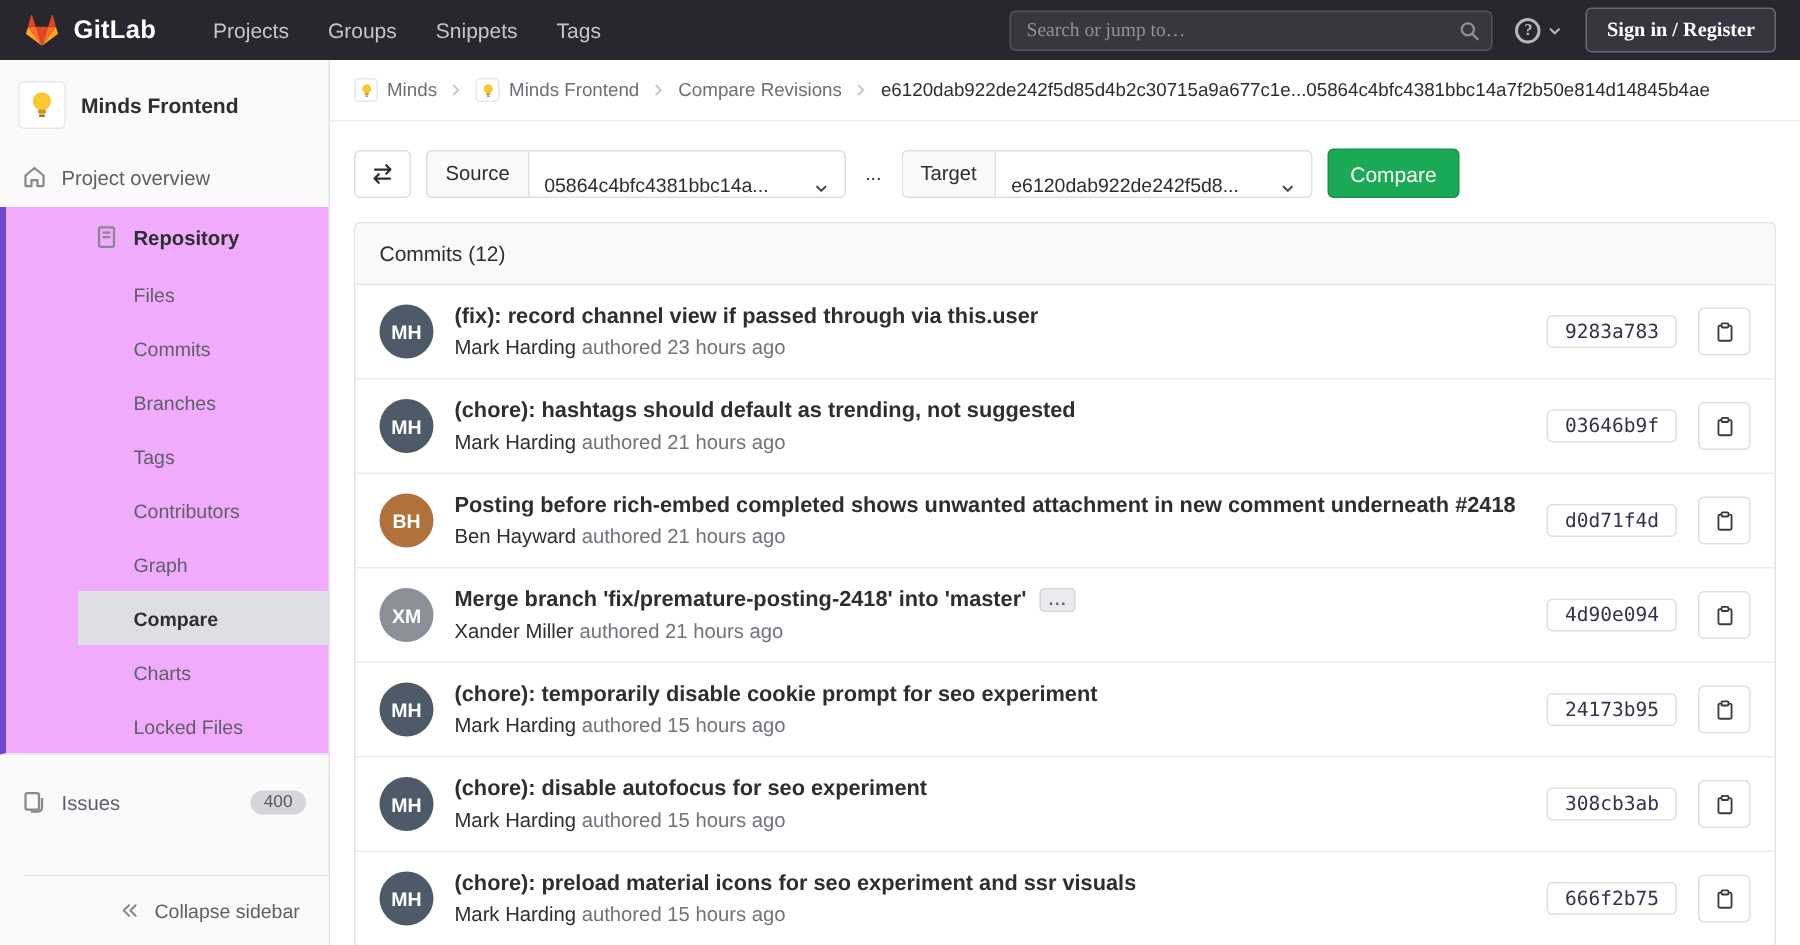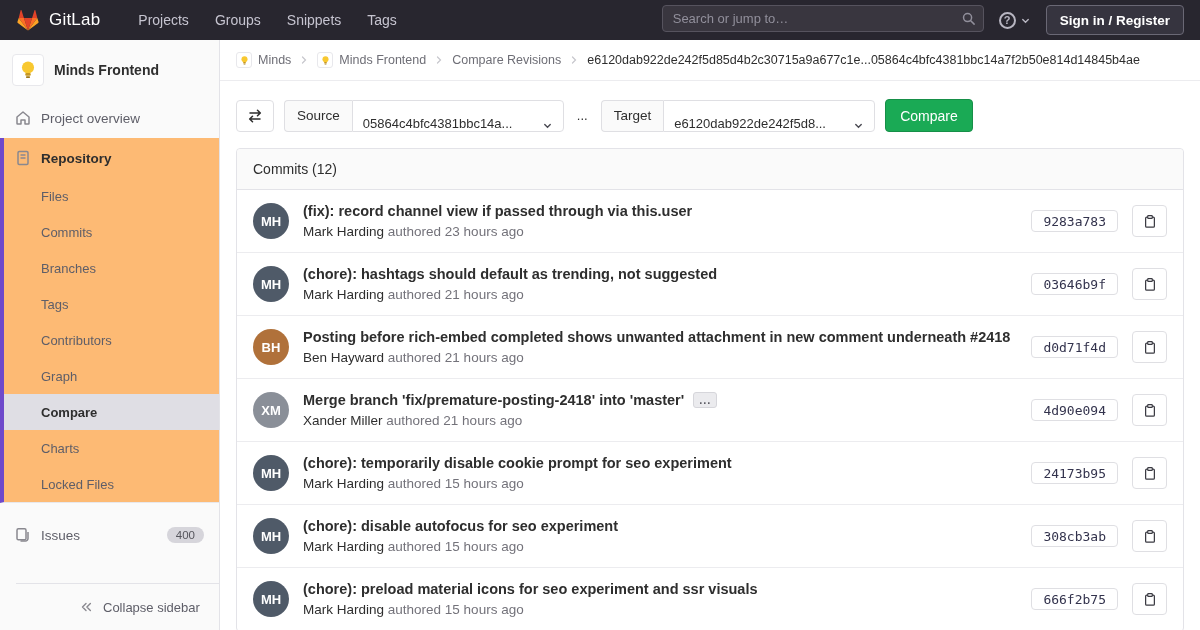--- a/index.html
+++ b/index.html
@@ -6,40 +6,40 @@
   * { margin:0; padding:0; box-sizing:border-box; }
   html,body { width:1200px; height:630px; overflow:hidden; }
   body { font-family:"Liberation Sans", sans-serif; background:#fff; color:#2e2e2e; position:relative; }
   a { text-decoration:none; color:inherit; cursor:pointer; }
   button { font-family:inherit; cursor:pointer; }
   svg { display:block; }
 
   
   .navbar { position:fixed; top:0; left:0; right:0; height:40px; background:#28262f; display:flex; align-items:center; padding:0 16px; z-index:20; }
   .brand { display:flex; align-items:center; gap:9px; }
-  .brand-text { color:#fff; font-size:17px; font-weight:400; letter-spacing:.2px; }
+  .brand-text { color:#fff; font-size:17px; font-weight:700; letter-spacing:.2px; }
   .nav-menu { display:flex; gap:26px; margin-left:38px; }
   .nav-link { color:#c6c4d0; font-size:14px; }
-  .navbar-right { margin-left:auto; display:flex; gap:15px; }
+  .navbar-right { margin-left:auto; display:flex; align-items:center; gap:15px;font-family:Liberation Serif, serif; }
   .search-box { position:relative; width:322px; height:27px; }
   .search-box input { width:100%; height:100%; background:#39363f; border:1px solid#56535e; border-radius:4px; color:#d6d5dc; font-size:13px; padding:0 30px 0 10px; outline:none; font-family:inherit; }
   .search-box input::placeholder { color:#918f9b; }
   .search-icon { position:absolute; right:8px; top:6px; color:#918f9b; }
   .help-dd { display:flex; align-items:center; gap:4px; color:#b8b6c2; cursor:pointer; }
   .q-circle { width:17px; height:17px; border:2px solid #b8b6c2; border-radius:50%; font-size:11px; font-weight:700; display:flex; align-items:center; justify-content:center; }
   .signin-btn { background:#36343f; border:1px solid #6a6875; border-radius:4px; color:#fff; font-size:13.5px; font-weight:700; padding:0 13px; height:30px; }
 
   
   .sidebar { position:fixed; top:40px; left:0; bottom:0; width:220px; background:#fafafa; border-right:1px solid #e3e3e8; z-index:10; }
   .project-head { display:flex; align-items:center; gap:10px; padding:14px 12px 12px; }
   .project-avatar { width:32px; height:32px; border-radius:4px; background:#fff; border:1px solid #e8e8ec; display:flex; align-items:center; justify-content:center; }
   .project-name { font-size:14px; font-weight:700; color:#2e2e2e; }
   .side-item { display:flex; align-items:center; gap:10px; height:40px; padding:0 15px; color:#5e5e68; font-size:13.5px; }
   .si-icon { color:#89888f; display:flex; flex:none; }
-  .side-section.active { background:#fdba74; border-left:4px solid #6e49cb; border-bottom:1px solid #e8e8ec; }
+  .side-section.active { background:#f0abfc; border-left:4px solid #6e49cb; border-bottom:1px solid #e8e8ec;padding-left:48px; }
   .side-section.active > .side-item { padding-left:11px; font-weight:600; color:#2e2e2e; }
   .side-section.active .side-subitem { padding-left:37px; }
   .side-subitem { display:flex; align-items:center; height:36px; padding-left:41px; font-size:13px; color:#5e5e68; }
   .side-subitem.active { background:#dfdee4; font-weight:700; color:#2e2e2e; }
   .issues-item { margin-top:12px; }
   .issues-badge { margin-left:auto; background:#d6d5db; color:#55555c; border-radius:10px; padding:2px 9px; font-size:11.5px; }
   .sidebar-footer { position:absolute; bottom:0; left:16px; right:0; border-top:1px solid #e3e3e8; background:#fafafa;padding-left:48px; }
   .collapse-btn { display:flex; align-items:center; gap:10px; height:46px; padding:0 15px; color:#5e5e68; font-size:13px; width:100%; background:none; border:none; }
 
   

